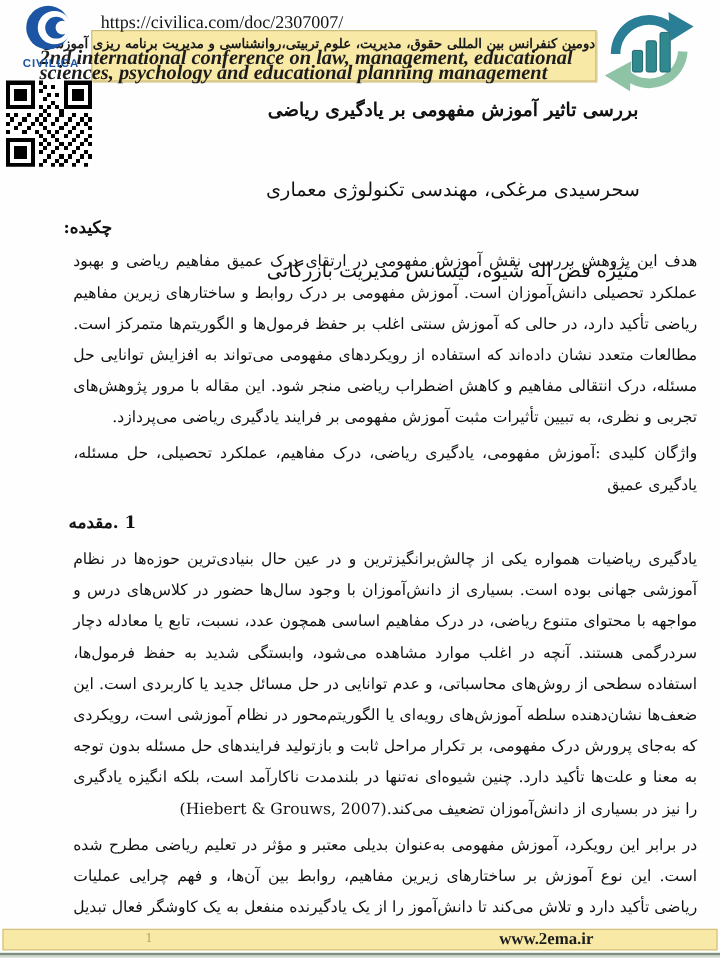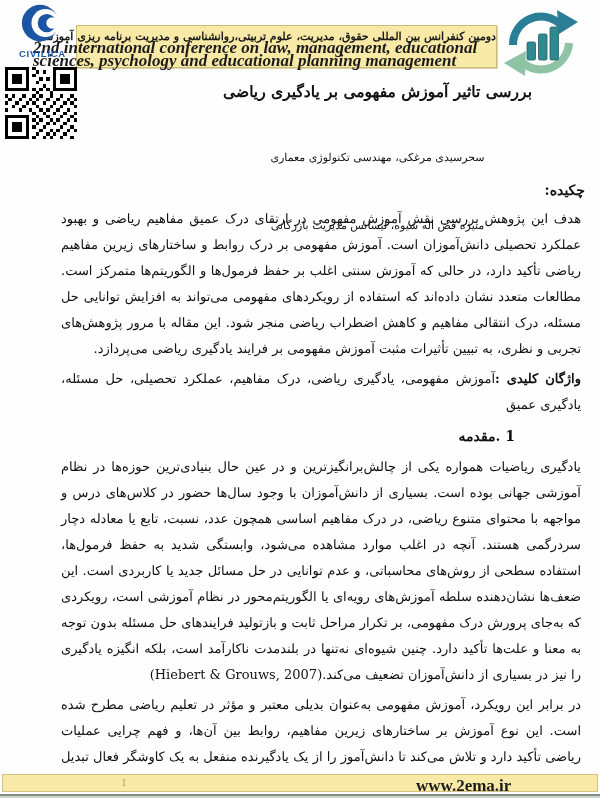--- a/index.html
+++ b/index.html
@@ -22,53 +22,54 @@
     font-weight:bold; font-size:11px; color:#1a1a1a; }
   .banner-en { position:absolute; left:33px; top:42px; width:468px; z-index:2;
     font-family:"Liberation Serif",serif; font-style:italic; font-weight:bold;
     font-size:17px; line-height:12.5px; color:#1c1c1c; }
   .conf-logo { position:absolute; left:501px; top:3px; z-index:3; }
   .qr { position:absolute; left:5px; top:67px; width:72px; height:72px; z-index:5; background:#fff; }
   
   .title-block { position:absolute; left:170px; top:81px; width:415px;
     direction:rtl; text-align:center; z-index:2; }
   .paper-title { font-size:15.5px; font-weight:bold; line-height:22px; margin-bottom:4px; }
-  .author { font-size:11px; line-height:25.5px;margin-top:42px; }
+  .author { font-size:16px; line-height:25.5px;margin-top:42px; }
   
   .body-rtl { position:absolute; left:57px; top:178px; width:528px;
     direction:rtl; text-align:justify; font-size:13px; line-height:26px; }
-  .sec-head { font-weight:bold; font-size:14px; line-height:24px; text-align:right; }
+  .sec-head { font-weight:bold; font-size:14px; line-height:24px; text-align:left; }
   .abstract-head { margin-left:-4px; }
   .intro-head { padding-left:0; padding-right:70px; line-height:28px; }
   .para { margin:4px; }
-  .kw-label { font-weight:bold; }
+  .kw-label { font-weight:normal; }
   
   .footer-band { position:absolute; left:2px; right:2px; top:774px; height:18px;
     background:#f8e9a6; border:1px solid #d2c183; z-index:2; }
   .page-num { position:absolute; left:118px; top:2px; font-size:10px; color:#a2945f; opacity:.8; }
   .site { position:absolute; left:413px; top:1px; font-family:"Liberation Serif",serif;
-    font-weight:bold; font-size:17px; color:#1d1d1d; }
+    font-weight:bold; font-size:14px; color:#1d1d1d; }
   .bottom-line { position:absolute; left:0; right:0; top:794px; height:2px;
     background:#7f8f81; box-shadow:0 2px 0 #cdd5cd; }
 </style>
 </head>
 <body>
 
 <div class="page">
 
   <div class="civilica-logo">
     <svg width="48" height="44" viewBox="0 0 50 44">
       <circle cx="23" cy="21" r="19" fill="#1b55a4"></circle>
       <circle cx="28.5" cy="21" r="14.5" fill="#fefefe"></circle>
       <circle cx="30" cy="21" r="9.5" fill="#1b55a4"></circle>
       <circle cx="35.5" cy="21" r="6" fill="#fefefe"></circle>
     </svg>
     <div class="brand">CIVILICA</div>
   </div>
 
+  <div class="doc-url">https://civilica.com/doc/2307007/</div>
 
   <div class="banner">
     <div class="banner-fa">دومین کنفرانس بین المللی حقوق، مدیریت، علوم تربیتی،روانشناسی و مدیریت برنامه ریزی آموزشی</div>
   </div>
   <div class="banner-en">2nd international conference on law, management, educational sciences, psychology and educational planning management</div>
 
   <div class="conf-logo">
     <svg width="80" height="80" viewBox="0 0 80 80">
       <path d="M12 42 A28 28 0 0 1 60 22" stroke="#2a7e95" stroke-width="8" fill="none"></path>
       <polygon points="56,7 77,19 58,31" fill="#2a7e95"></polygon>

